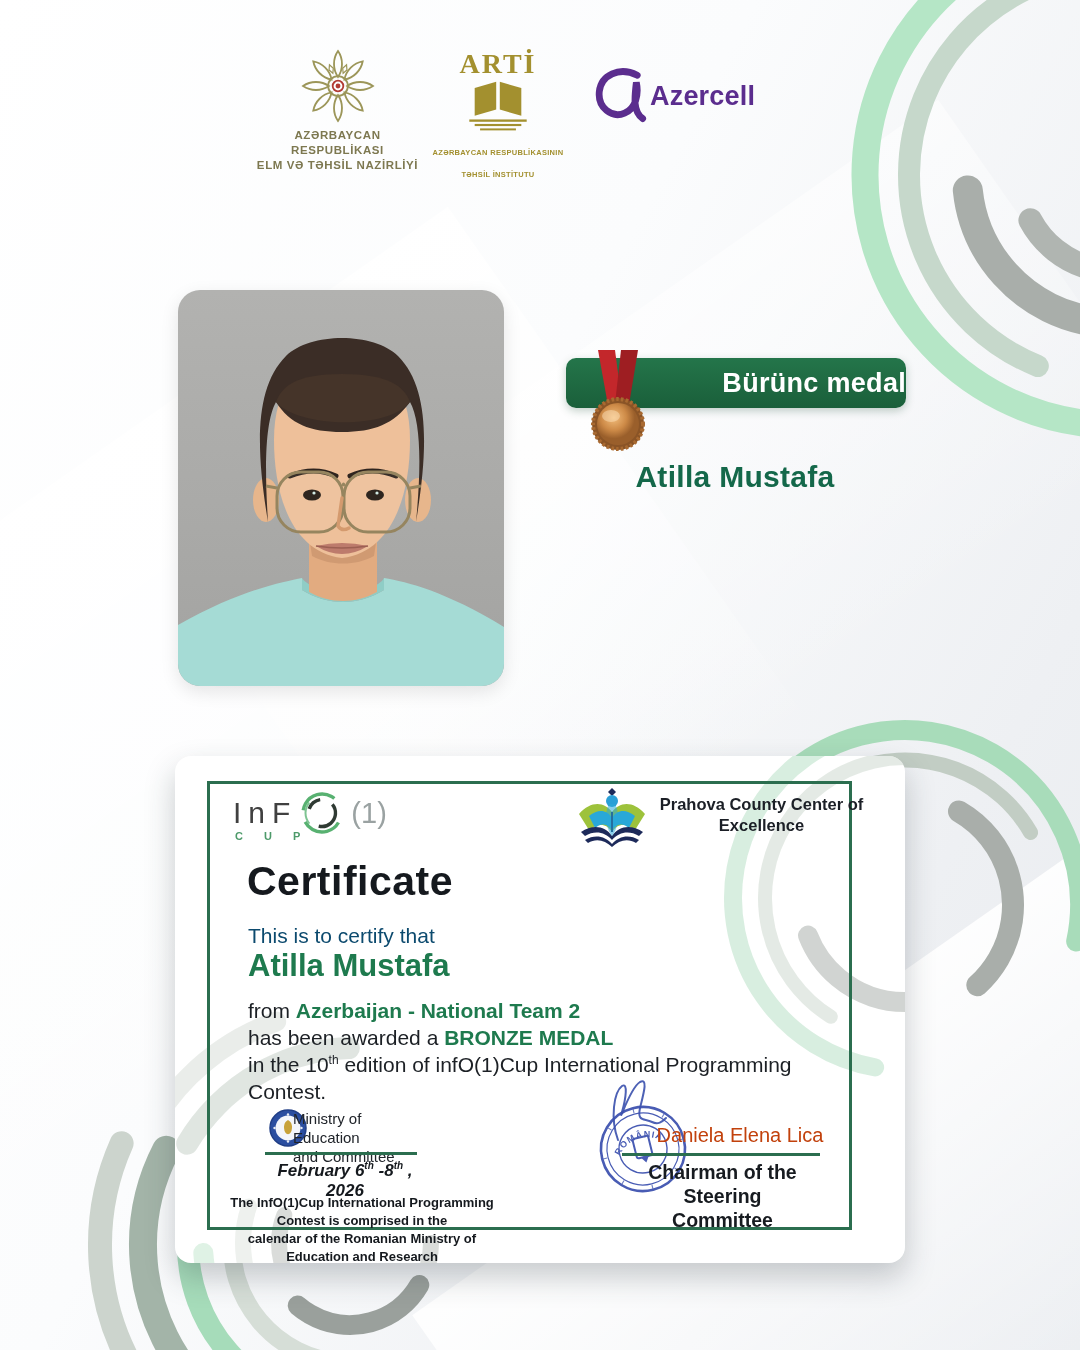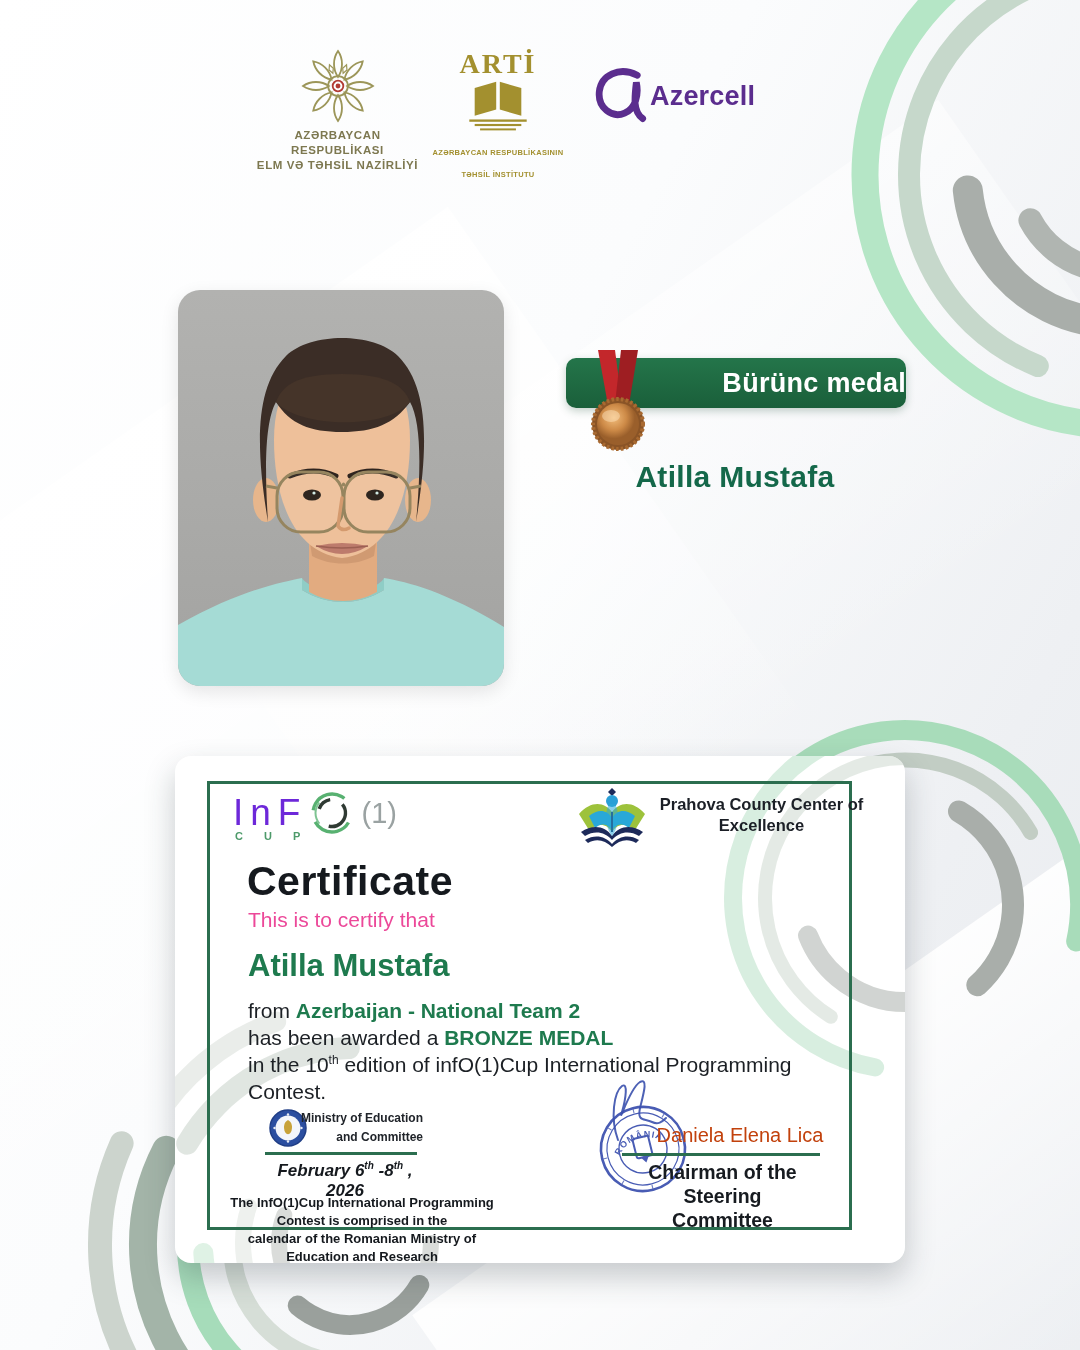--- a/index.html
+++ b/index.html
@@ -37,36 +37,36 @@
 
   
   .cert{left:175px;top:756px;width:730px;height:507px;background:#fff;border-radius:16px;
         box-shadow:0 14px 30px rgba(40,50,60,.25);overflow:hidden;}
   .cert-border{position:absolute;left:32px;top:25px;right:53px;bottom:33px;
                border:3px solid #2b6e4f;z-index:2;}
   .cert-content{position:absolute;inset:0;z-index:3;}
   .cert * {box-sizing:border-box;}
 
   .info-logo{left:58px;top:34px;display:flex;align-items:center;color:#9aa2a2;}
-  .info-letters{font-size:37px;font-weight:500;letter-spacing:7px;color:#6d28d9;}
+  .info-letters{font-size:30px;font-weight:500;letter-spacing:7px;color:#404040;}
   .info-one{font-size:29px;font-weight:500;color:#9aa2a2;margin-left:4px;}
   .info-cup{left:60px;top:74px;font-size:11px;font-weight:700;letter-spacing:9px;color:#4d9a6a;}
 
   .prahova{left:398px;top:30px;display:flex;align-items:flex-start;}
   .prahova-text{width:205px;margin-left:8px;font-size:16.5px;font-weight:800;color:#1b1f26;
                 text-align:center;line-height:21px;padding-top:8px;}
 
   .cert-title{left:72px;top:102px;font-size:41px;font-weight:800;color:#15191e;letter-spacing:.5px;}
-  .cert-intro{left:73px;top:152px;font-size:21px;color:#ec4899;}
+  .cert-intro{left:73px;top:168px;font-size:21px;color:#0c4a6e;}
   .cert-name{left:73px;top:192px;font-size:31px;font-weight:bold;color:#1e7a4e;}
   .cert-line{left:73px;font-size:21px;color:#1c2025;}
   .green{color:#1e7a4e;font-weight:600;}
   .cert-line sup{font-size:12px;}
   .ministry-seal{left:93px;top:352px;}
-  .ministry-text{left:118px;top:353px;width:130px;text-align:right;font-size:12px;font-weight:700;
+  .ministry-text{left:118px;top:353px;width:130px;text-align:left;font-size:15px;font-weight:400;
                  color:#20242a;line-height:19px;}
   .sig-rule{position:absolute;height:3px;background:#2b6e4f;}
   .feb-date{left:92px;top:404px;width:156px;text-align:center;font-size:17px;font-weight:bold;
             font-style:italic;color:#15191e;}
   .feb-date sup{font-size:10px;}
   .footnote{left:42px;top:438px;width:290px;text-align:center;font-size:13px;font-weight:bold;
             color:#15191e;line-height:18px;}
 
   .signature-icon{left:425px;top:322px;}
   .stamp-icon{left:420px;top:345px;transform:rotate(-14deg);opacity:.92;}

